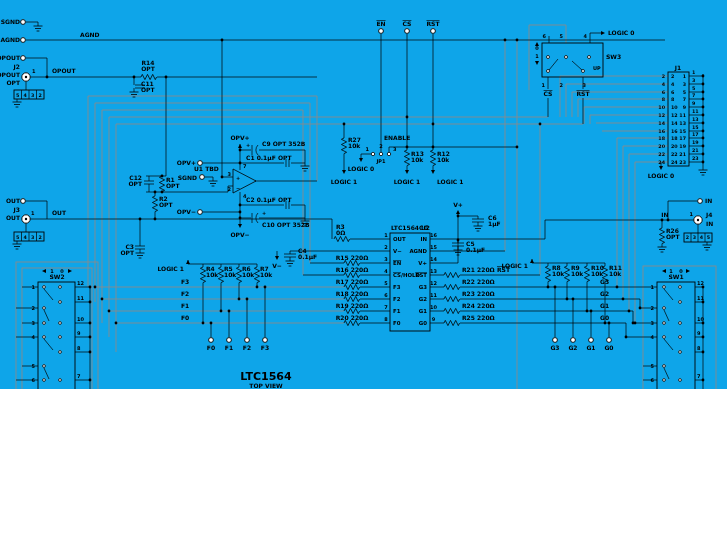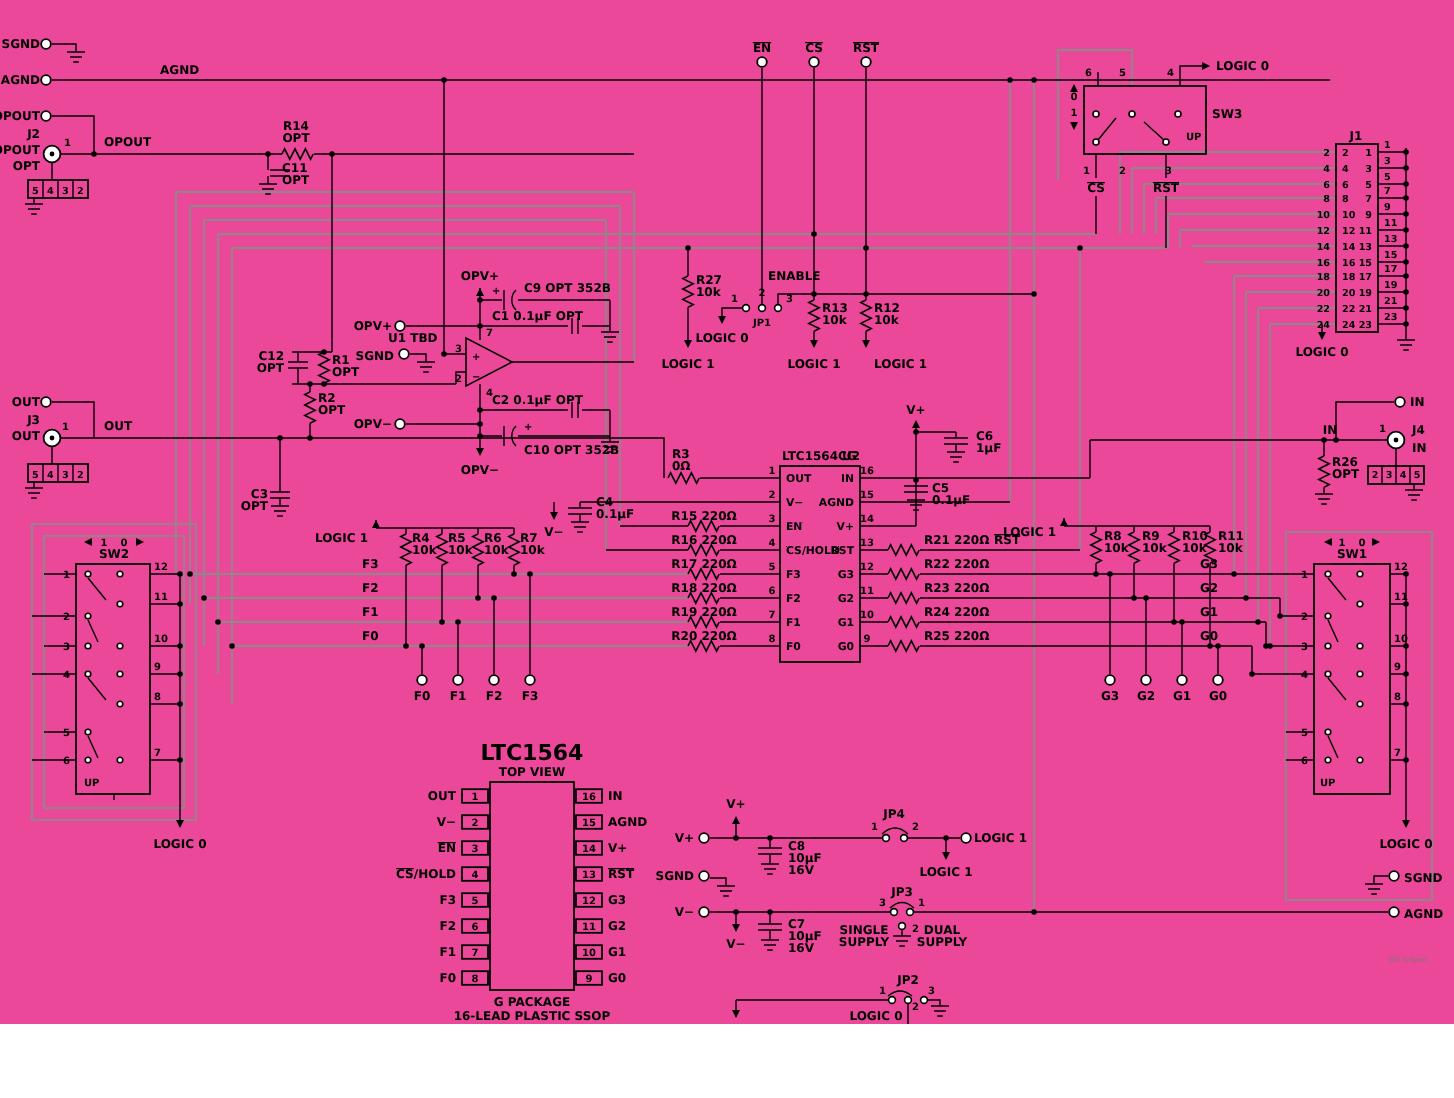--- a/index.html
+++ b/index.html
@@ -1,16 +1,16 @@
 <!DOCTYPE html>
 <html><head>
 <meta charset="utf-8">
 <style>
   html,body{margin:0;padding:0;background:#fff;}
-  #canvas{width:727px;height:512px;position:relative;background:#ec4899;overflow:hidden;}
+  #canvas{width:727px;height:389px;position:relative;background:#0ea5e9;overflow:hidden;}
   svg{display:block;}
   .t{font:700 6px "DejaVu Sans",sans-serif;fill:#000;}
   .t5{font-size:5px;}
   .t45{font-size:4.8px;}
   .t54{font-size:5.4px;}
   .t11{font-size:11px;}
   .t4{font-size:4px;fill:#777;font-weight:400;}
   .ov{text-decoration:overline;}
   .w{stroke:#000;stroke-width:.7;fill:none;}
   .g{stroke:#8a8a8a;stroke-width:.9;fill:none;}

